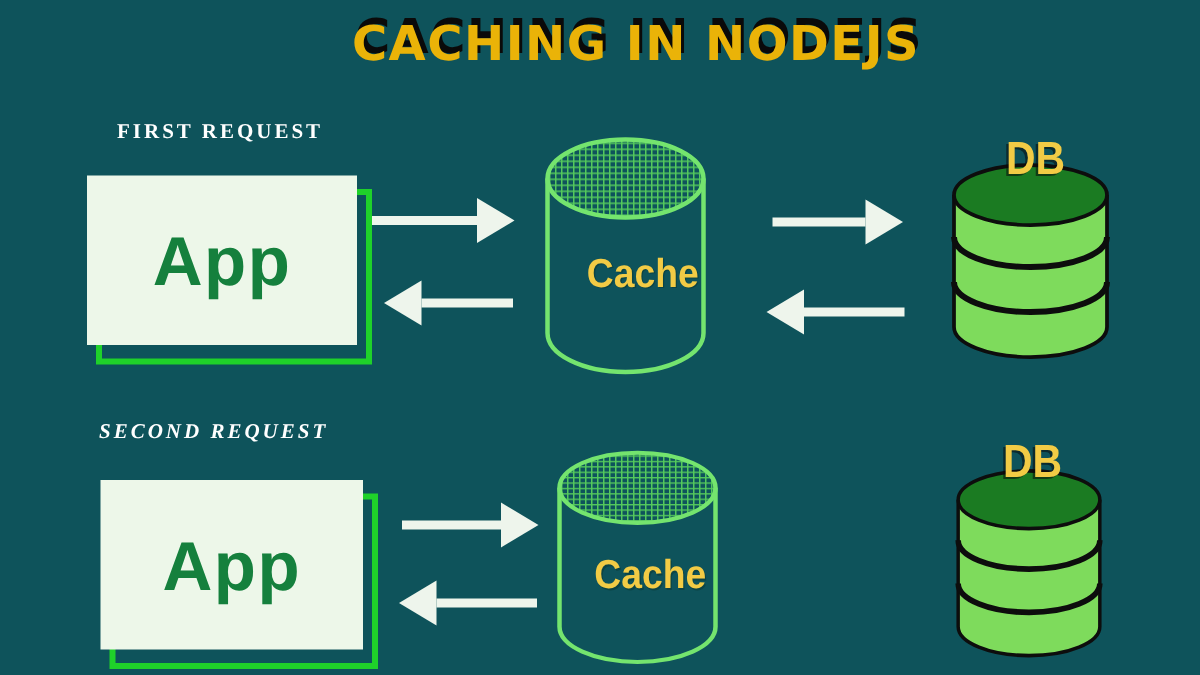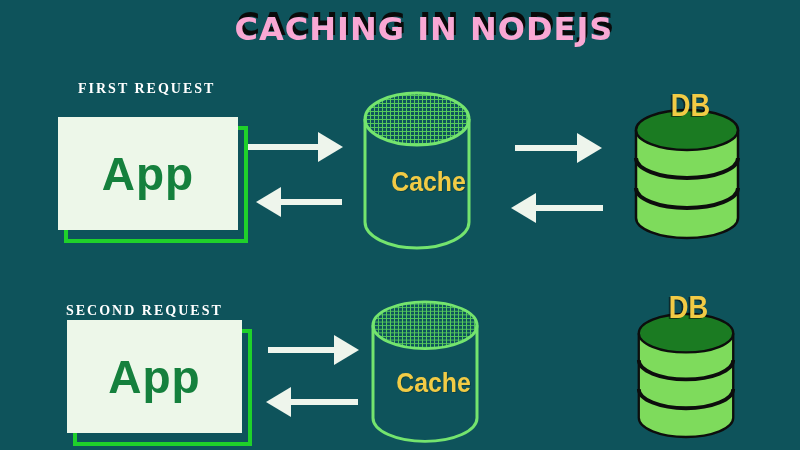--- a/index.html
+++ b/index.html
@@ -7,21 +7,21 @@
     position:relative; width:800px; height:450px; overflow:hidden;
     background:#0e535b;
     font-family:"Liberation Sans", sans-serif;
   }
   .title {
     position:absolute; left:0; right:0; top:10px;
     padding-left:48px;
     text-align:center;
     font-family:"DejaVu Sans", sans-serif;
     font-weight:800; font-size:32px; letter-spacing:1px;
-    color:#f9a8d4;
+    color:#eab308;
     text-shadow:2px -5px 0 #0a0a0a;
   }
   .req-label {
     position:absolute;
     font-family:"Liberation Serif", serif;
     font-weight:700; font-size:14px; letter-spacing:2px;
     color:#ffffff; white-space:nowrap;
   }
   .app-shadow {
     position:absolute;
@@ -99,21 +99,21 @@
   <div class="arrow left" style="left:536px; top:205px; width:67px;"></div>
 
   <svg class="cyl-svg" style="left:633px; top:108px;" width="108" height="132" viewBox="0 0 108 132" preserveAspectRatio="none">
     <path d="M3 22 L3 110 A51 20 0 0 0 105 110 L105 22" fill="#7edb5c" stroke="#0d0d0d" stroke-width="2.5"></path>
     <path d="M3 50 A51 20 0 0 0 105 50" fill="none" stroke="#0d0d0d" stroke-width="4"></path>
     <path d="M3 80 A51 20 0 0 0 105 80" fill="none" stroke="#0d0d0d" stroke-width="4"></path>
     <ellipse cx="54" cy="22" rx="51" ry="20" fill="#1b7b22" stroke="#0d0d0d" stroke-width="2.5"></ellipse>
   </svg>
   <div class="db-label" style="left:668px; top:88px;">DB</div>
 
-  <div class="req-label" style="left:66px; top:303px;">SECOND REQUEST</div>
+  <div class="req-label" style="left:66px; top:281px;font-style:italic;">SECOND REQUEST</div>
 
   <div class="app-shadow" style="left:73px; top:329px; width:171px; height:109px;"></div>
   <div class="app-box" style="left:67px; top:320px; width:175px; height:113px;">
     <span class="app-text">App</span>
   </div>
 
   <div class="arrow right" style="left:268px; top:347px; width:66px;"></div>
   <div class="arrow left" style="left:291px; top:399px; width:67px;"></div>
 
   <svg class="cyl-svg" style="left:370px; top:300px;" width="110" height="144" viewBox="0 0 110 160" preserveAspectRatio="none">

